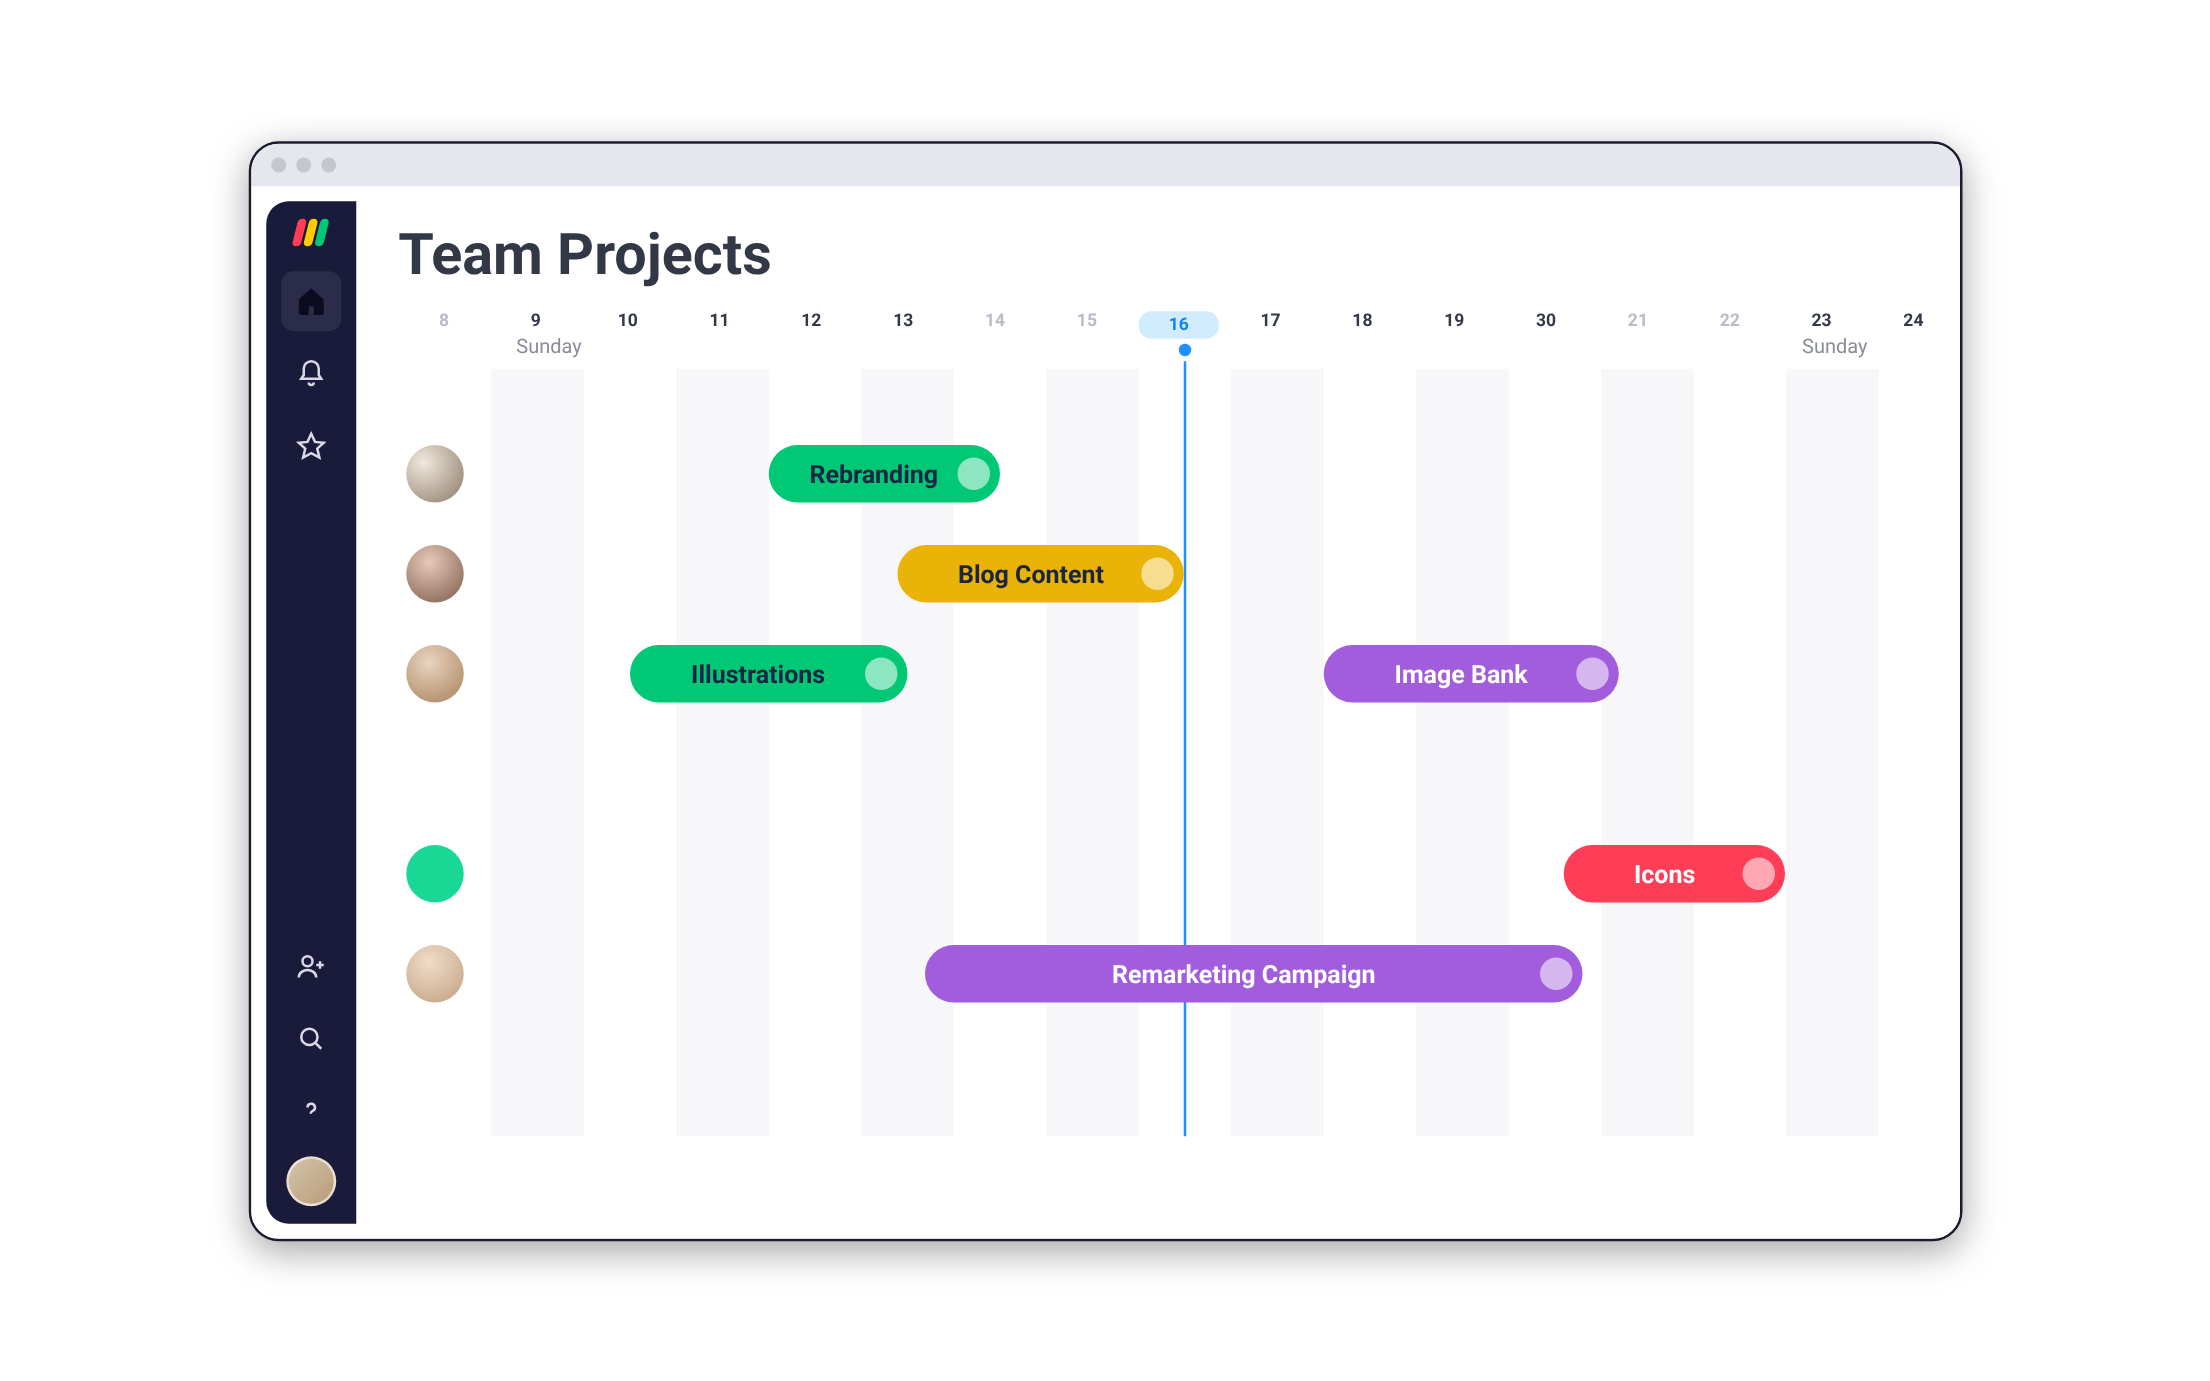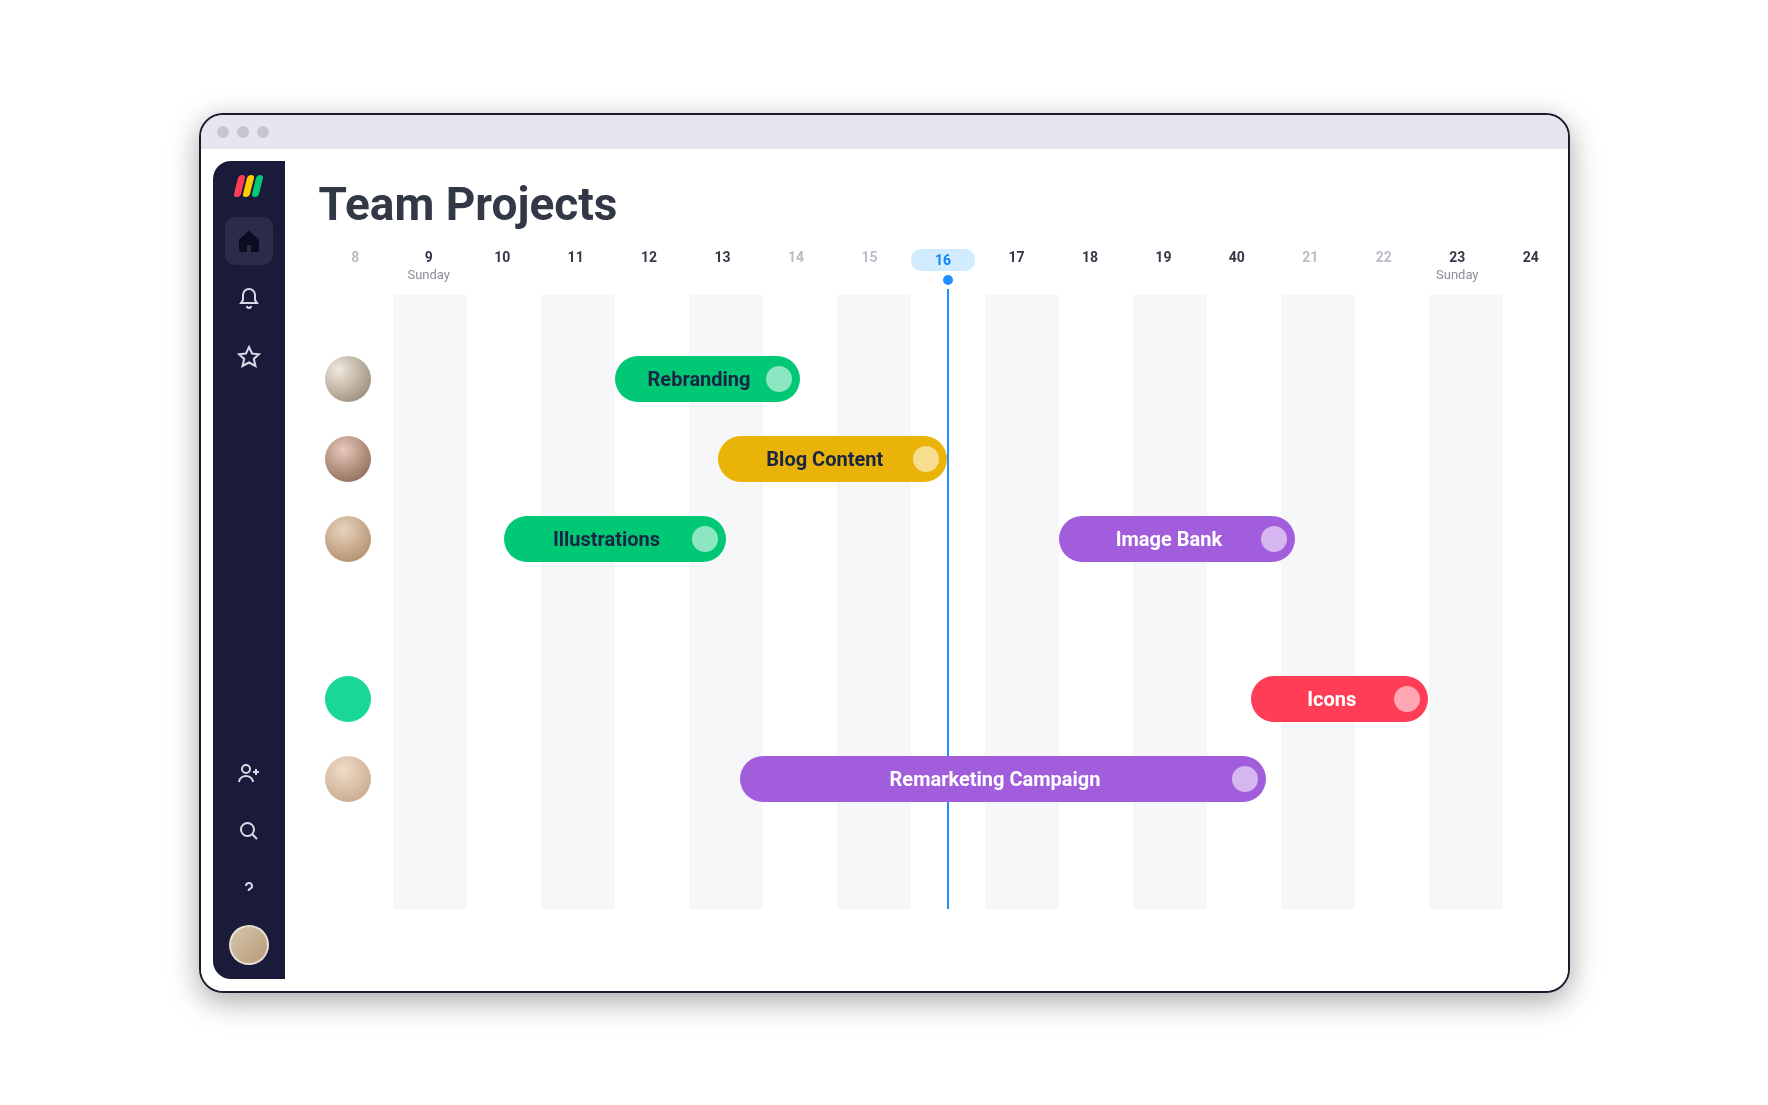--- a/index.html
+++ b/index.html
@@ -94,21 +94,21 @@
     position: relative;
     height: 50px;
   }
   .day-col {
     width: 74px;
     text-align: center;
     position: relative;
   }
   .day-num { font-size: 14px; font-weight: 700; color: #333847; }
   .day-num.muted { color: #b9bcc6; }
-  .day-sub { font-size: 13px; color: #8a8d99; margin-top: 2px; }
+  .day-sub { font-size: 16px; color: #8a8d99; margin-top: 2px; text-align: right; }
   .today-pill {
     background: #d2ecff;
     color: #0d84ff;
     border-radius: 10px;
     padding: 3px 24px;
     display: inline-block;
     font-weight: 700;
     font-size: 14px;
   }
   .chart-body {
@@ -272,21 +272,21 @@
             <div class="day-col">
               <div class="day-num">17</div>
             </div>
             <div class="day-col">
               <div class="day-num">18</div>
             </div>
             <div class="day-col">
               <div class="day-num">19</div>
             </div>
             <div class="day-col">
-              <div class="day-num">40</div>
+              <div class="day-num">30</div>
             </div>
             <div class="day-col">
               <div class="day-num muted">21</div>
             </div>
             <div class="day-col">
               <div class="day-num muted">22</div>
             </div>
             <div class="day-col">
               <div class="day-num">23</div>
               <div class="day-sub">Sunday</div>

